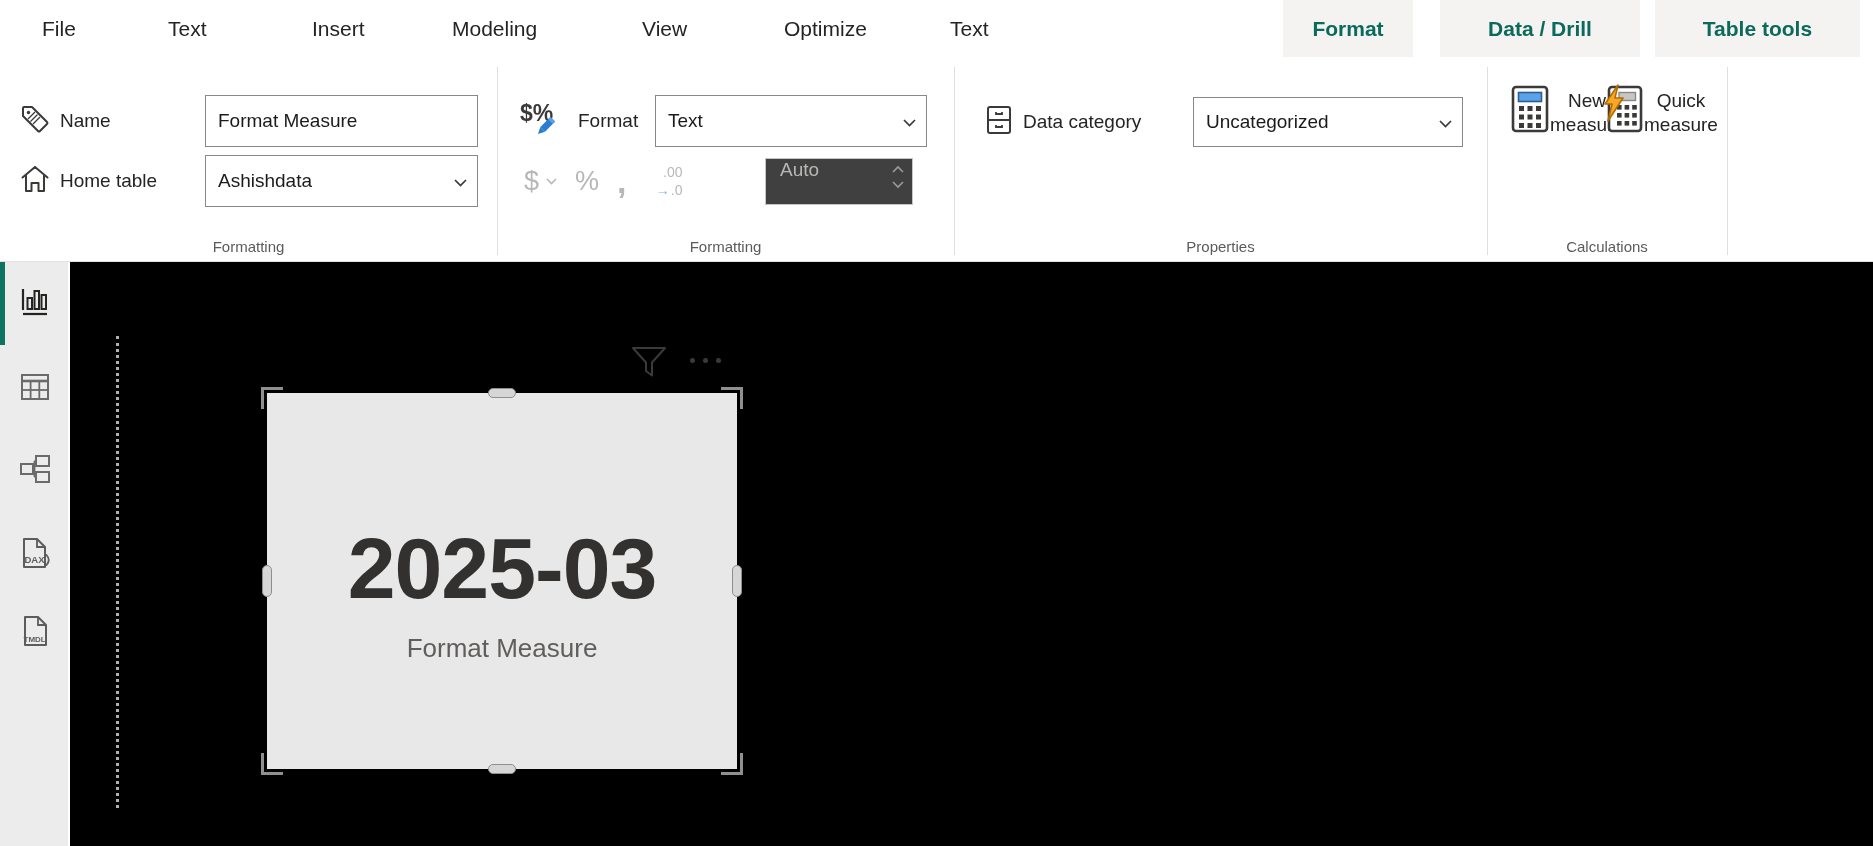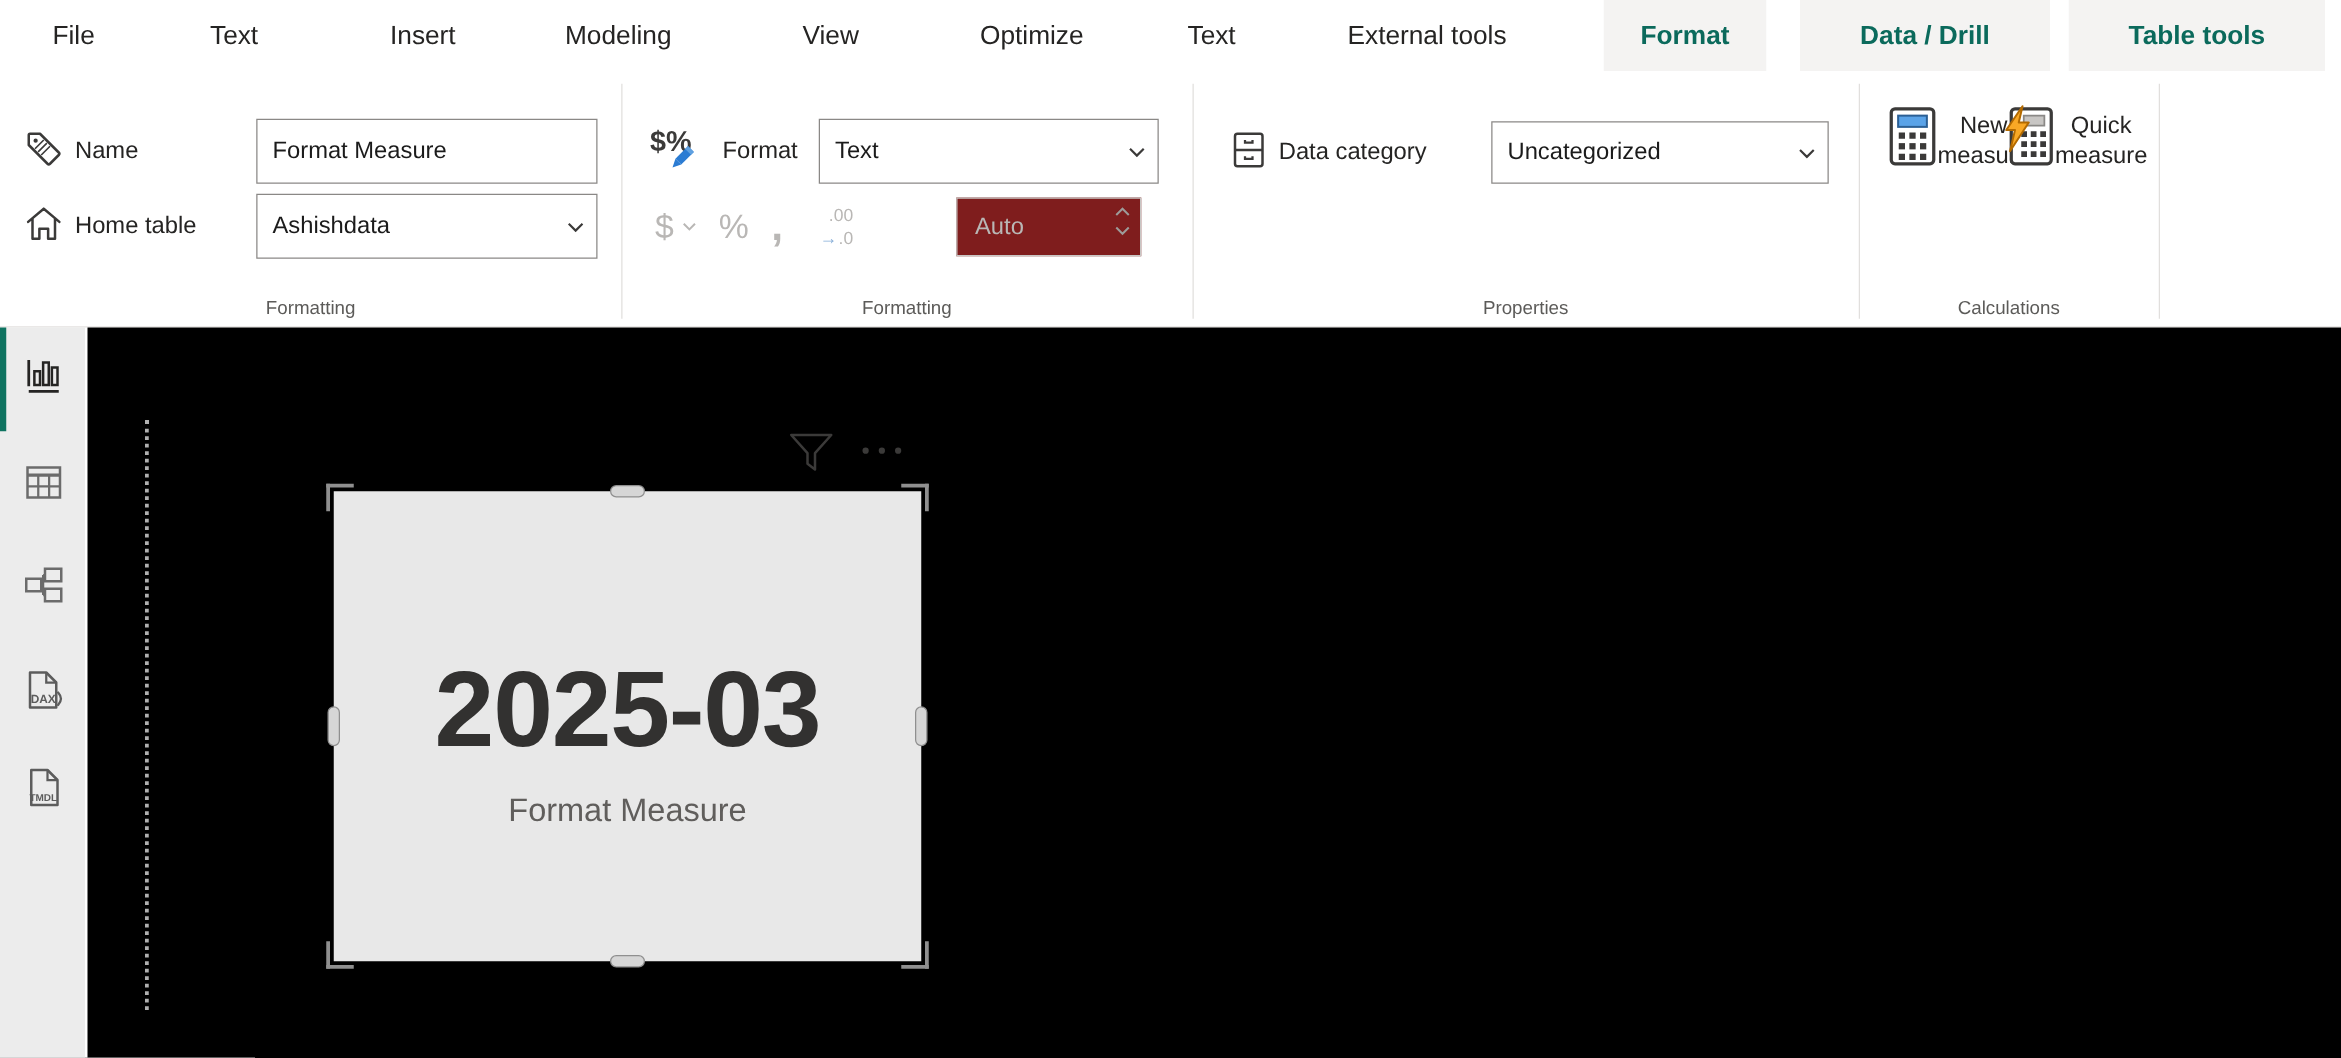--- a/index.html
+++ b/index.html
@@ -21,22 +21,22 @@
   .rb-label { font-size:19px; color:#252423; margin-left:10px; white-space:nowrap; }
   .rb-group-label { position:absolute; top:181px; text-align:center; font-size:15px; color:#5c5b59; }
   .rb-input { position:absolute; height:52px; background:#fff; border:1px solid #8a8886;
               font-size:19px; color:#1b1b1b; padding:0 12px; font-family:"Liberation Sans",sans-serif; }
   .rb-select { position:absolute; height:52px; background:#fff; border:1px solid #8a8886;
                display:flex; align-items:center; font-size:19px; color:#1b1b1b;
                padding:0 34px 0 12px; cursor:pointer; }
   .rb-select .chev { position:absolute; right:10px; top:50%; transform:translateY(-50%); }
   .disabled-row { position:absolute; display:flex; align-items:center; gap:18px; height:52px; color:#b9b7b5; }
   .dis-sym { font-size:27px; color:#b9b7b5; }
-  .auto-box { position:absolute; border:1px solid #c8c6c4; background:#7f1d1d; display:flex;
-              align-items:center; font-size:19px; color:#b9b7b5; padding-left:14px; }
+  .auto-box { position:absolute; border:1px solid #c8c6c4; background:#404040; display:flex;
+              align-items:flex-start; font-size:19px; color:#b9b7b5; padding-left:14px; }
   .auto-steppers { position:absolute; right:8px; top:6px; display:flex; flex-direction:column; gap:8px; }
   .measure-btn { position:absolute; top:24px; width:92px; display:flex; 
                  align-items:center; cursor:pointer; }
   .measure-btn .mlabel { font-size:19px; line-height:24px; text-align:center; margin-top:8px; white-space:pre-line; }
   .calc-icon { position:relative; width:40px; height:50px; }
 
   
   .fx-actions { position:absolute; left:92px; top:272px; width:160px; height:58px;
                 border:1px solid #c8c6c4; background:#fff; display:flex; align-items:center;
                 justify-content:center; gap:30px; }
@@ -89,21 +89,20 @@
 <body>
 
 <div class="menubar">
   <div class="menu-item" style="left:42px">File</div>
   <div class="menu-item" style="left:168px">Text</div>
   <div class="menu-item" style="left:312px">Insert</div>
   <div class="menu-item" style="left:452px">Modeling</div>
   <div class="menu-item" style="left:642px">View</div>
   <div class="menu-item" style="left:784px">Optimize</div>
   <div class="menu-item" style="left:950px">Text</div>
-  <div class="menu-item" style="left:1078px">External tools</div>
   <div class="chip" style="left:1283px;width:130px">Format</div>
   <div class="chip" style="left:1655px;width:205px">Table tools</div>
   <div class="chip" style="left:1440px;width:200px">Data / Drill</div>
 </div>
 
 <div class="ribbon">
 
   <div class="rb-row" style="left:20px;top:38px">
     <span>
       <svg width="30" height="30" viewBox="0 0 30 30">

